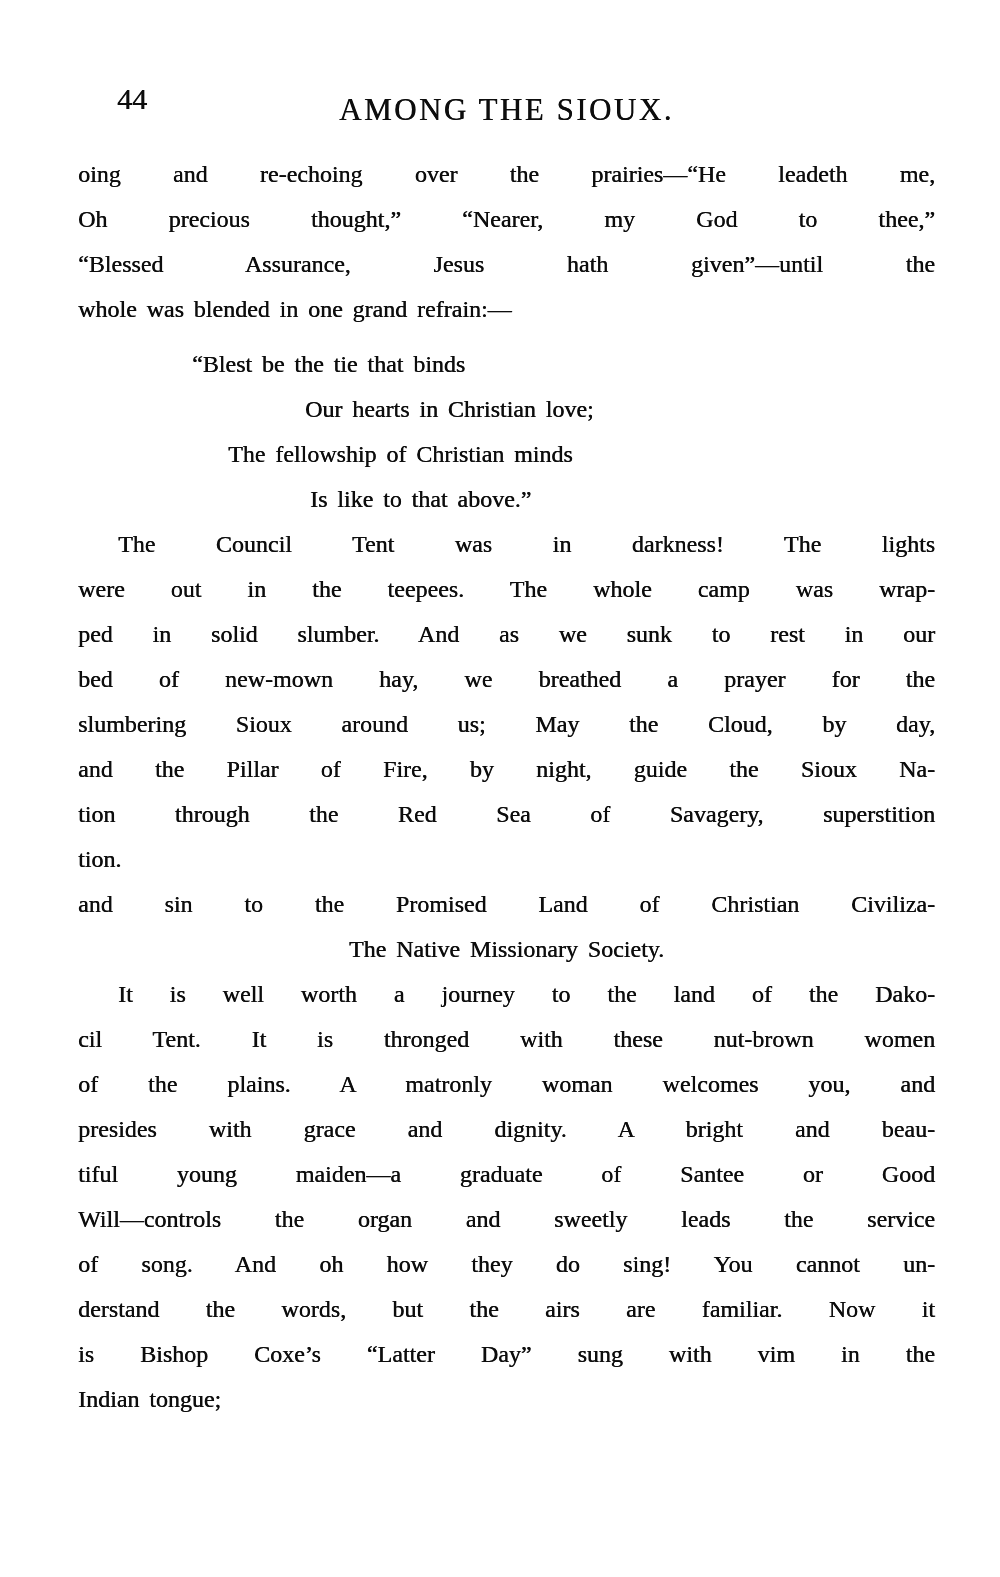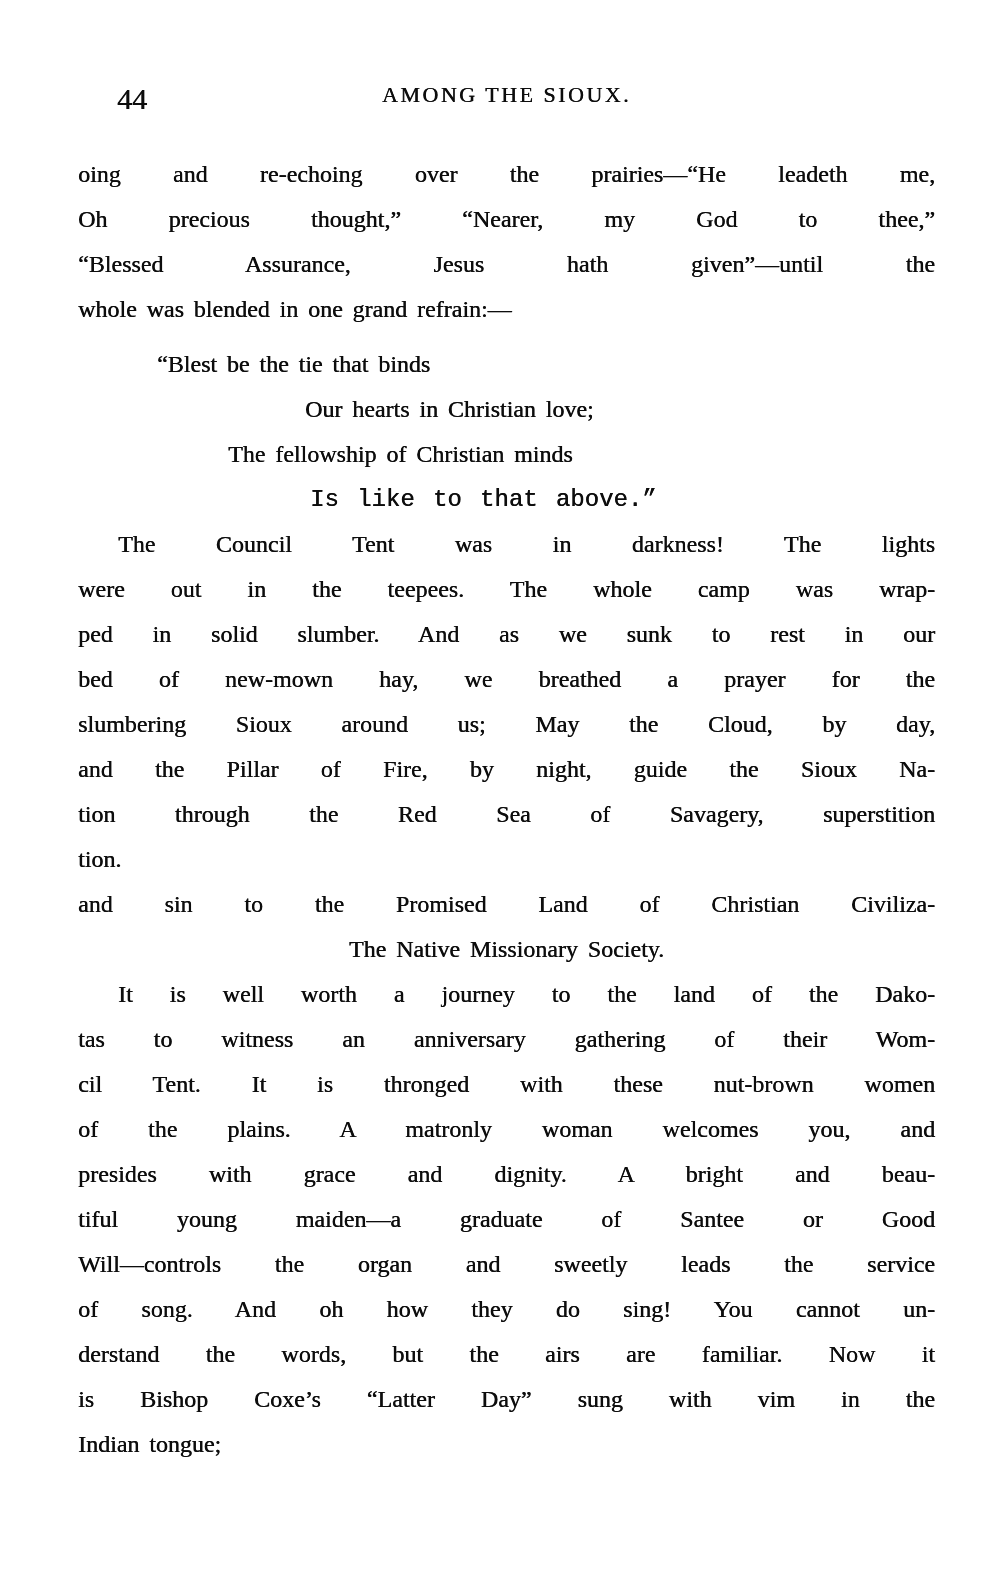--- a/index.html
+++ b/index.html
@@ -10,38 +10,38 @@
     background:#ffffff;
     color:#0d0d0d;
     font-family:"Liberation Serif","DejaVu Serif",serif;
     overflow:hidden;
     text-shadow:0.4px 0 0 currentColor; 
   }
   .page-header { position:absolute; top:76px; left:78px; right:65px; height:44px; }
   .page-number { position:absolute; left:11px; top:6px; font-size:30px;margin-left:28px; }
   .running-title {
     position:absolute; left:0; right:0; top:0;
-    margin:6px; text-align:center;
-    font-size:22px; font-weight:normal; letter-spacing:2.5px;
+    margin:16px; text-align:center;
+    font-size:31px; font-weight:normal; letter-spacing:2.5px;
     white-space:nowrap;
   }
   .body {
     position:absolute; top:152px; left:78px; width:857px;
     font-size:24px; line-height:45px;
     word-spacing:0.16em;
   }
   .line { display:block; text-align:justify; text-align-last:justify; }
   .line.end { text-align-last:left; }
   .line.indent { text-indent:40px; }
   .verse { margin-top:10px; }
   .verse .line { text-align:left; text-align-last:left; }
-  .verse .line:nth-child(1) { margin-left:79px; }
+  .verse .line:nth-child(1) { margin-left:114px; }
   .verse .line:nth-child(2) { margin-left:227px; }
   .verse .line:nth-child(3) { margin-left:150px; }
-  .verse .line:nth-child(4) { margin-left:232px;font-family:Liberation Mono, monospace; }
+  .verse .line:nth-child(4) { margin-left:232px; }
   .section-heading {
     display:block; text-align:center; text-align-last:center;
   }
   .para { margin:0; }
 </style>
 </head>
 <body>
 
 <div class="page">
 
@@ -75,21 +75,20 @@
       <div class="line">and the Pillar of Fire, by night, guide the Sioux Na-</div>
       <div class="line">tion through the Red Sea of Savagery, superstition</div>
       <div class="line end">tion.</div>
       <div class="line">and sin to the Promised Land of Christian Civiliza-</div>
     </div>
 
     <div class="section-heading">The Native Missionary Society.</div>
 
     <div class="para">
       <div class="line indent">It is well worth a journey to the land of the Dako-</div>
-      <div class="line">tas to witness an anniversary gathering of their Wom-</div>
       <div class="line">cil Tent. It is thronged with these nut-brown women</div>
       <div class="line">of the plains. A matronly woman welcomes you, and</div>
       <div class="line">presides with grace and dignity. A bright and beau-</div>
       <div class="line">tiful young maiden—a graduate of Santee or Good</div>
       <div class="line">Will—controls the organ and sweetly leads the service</div>
       <div class="line">of song. And oh how they do sing! You cannot un-</div>
       <div class="line">derstand the words, but the airs are familiar. Now it</div>
       <div class="line">is Bishop Coxe’s “Latter Day” sung with vim in the</div>
       <div class="line end">Indian tongue;</div>
     </div>

